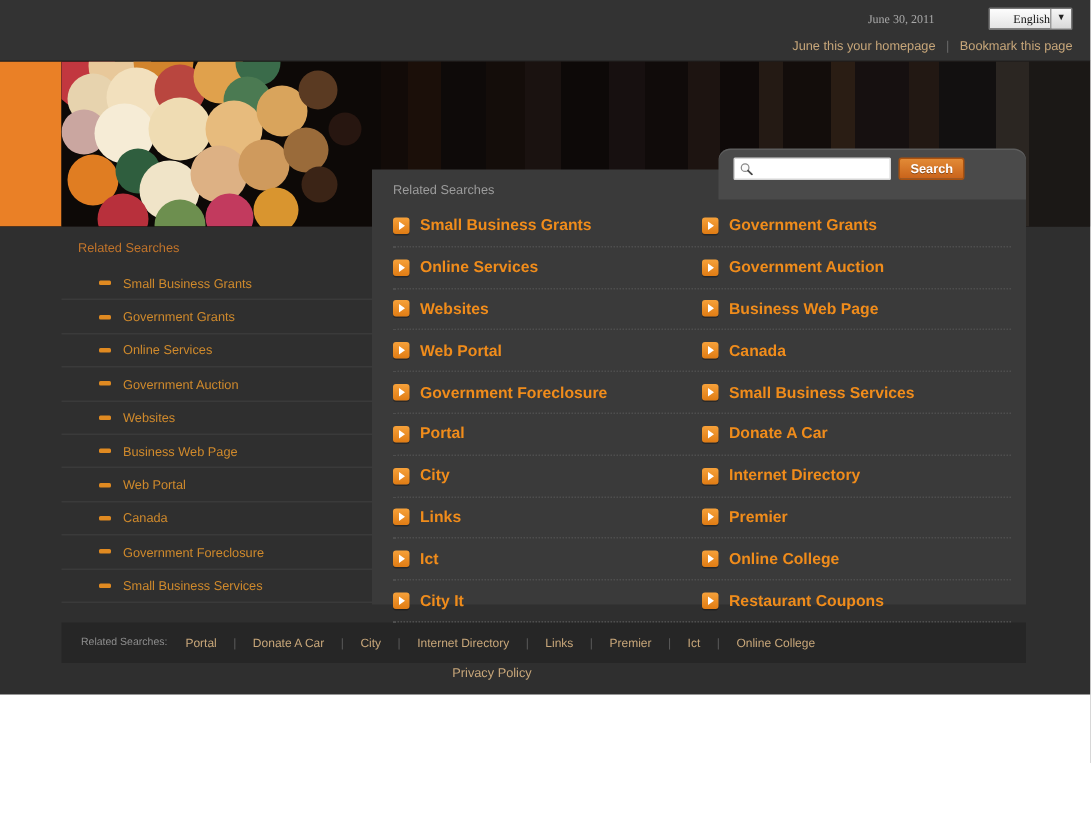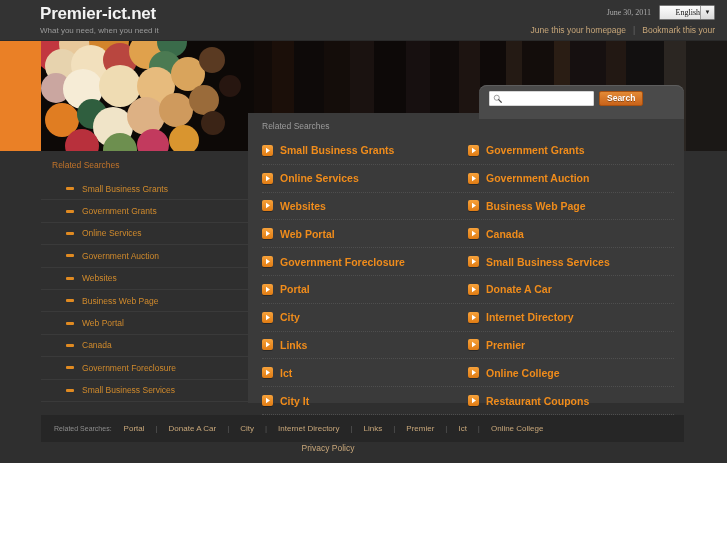--- a/index.html
+++ b/index.html
@@ -69,20 +69,21 @@
     width: 56px;
     height: 15px;
     background: linear-gradient(#fdfdfd, #e4e4e4);
     border: 1px solid #767676;
     border-radius: 1px;
     display: flex;
     align-items: center;
     font-size: 8px;
     color: #111;
     box-sizing: border-box;
+    margin-left: 28px;
   }
   .lang-label {
     flex: 1;
     padding-left: 5px;
     white-space: nowrap;
     overflow: hidden;
   }
   .lang-arrow {
     width: 13px;
     height: 13px;
@@ -160,21 +161,21 @@
         #161010 316px, #161010 352px,
         #221813 352px, #221813 372px,
         #121010 372px, #121010 410px,
         #2b2622 410px, #2b2622 432px,
         #1b1816 432px, #1b1816 473px);
   }
 
   
   .searchpanel {
     position: absolute;
-    left: 479px; top: 85px;
+    left: 479px; top: 99px;
     width: 205px; height: 34px;
     background: #4a4a4a;
     border-radius: 8px 8px 0 0;
     box-shadow: inset 0 1px 0 #5d5d5d;
     z-index: 4;
   }
   .searchbar {
     position: absolute;
     left: 10px; top: 6px;
     display: flex;
@@ -347,36 +348,32 @@
     cursor: pointer;
   }
 </style>
 </head>
 <body>
 
 <div id="page">
   <div class="site">
 
     <div class="header">
-      <div class="brand">
-        <div class="brand-title">Premier-ict.net</div>
-        <div class="brand-tag">What you need, when you need it</div>
-      </div>
       <div class="hdr-right">
         <div class="hdr-row1">
           <span class="hdr-date">June 30, 2011</span>
           <div class="lang-select">
             <span class="lang-label">English</span>
             <span class="lang-arrow">▼</span>
           </div>
         </div>
         <div class="hdr-row2">
           <a>June this your homepage</a>
           <span class="hdr-sep">|</span>
-          <a>Bookmark this your</a>
+          <a>Bookmark this page</a>
         </div>
       </div>
     </div>
 
     <div class="hero">
       <div class="hero-orange"></div>
       <div class="bokeh">
         <span style="left:-6px;top:-12px;width:44px;height:44px;background:#c2373f;"></span>
         <span style="left:18px;top:-18px;width:42px;height:42px;background:#e8c89a;"></span>
         <span style="left:48px;top:-20px;width:40px;height:40px;background:#d2842c;"></span>

